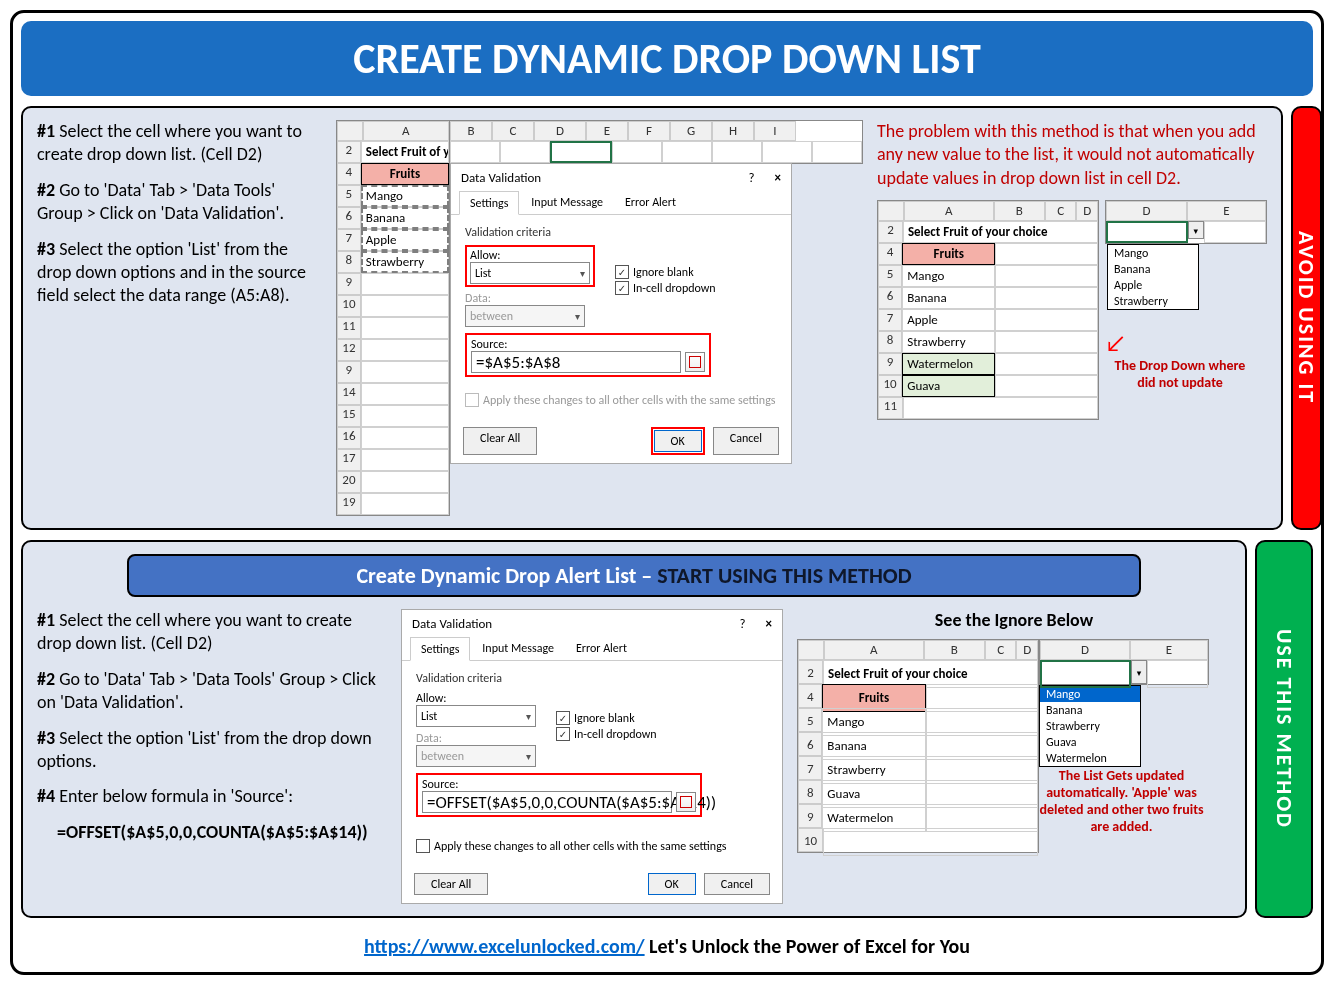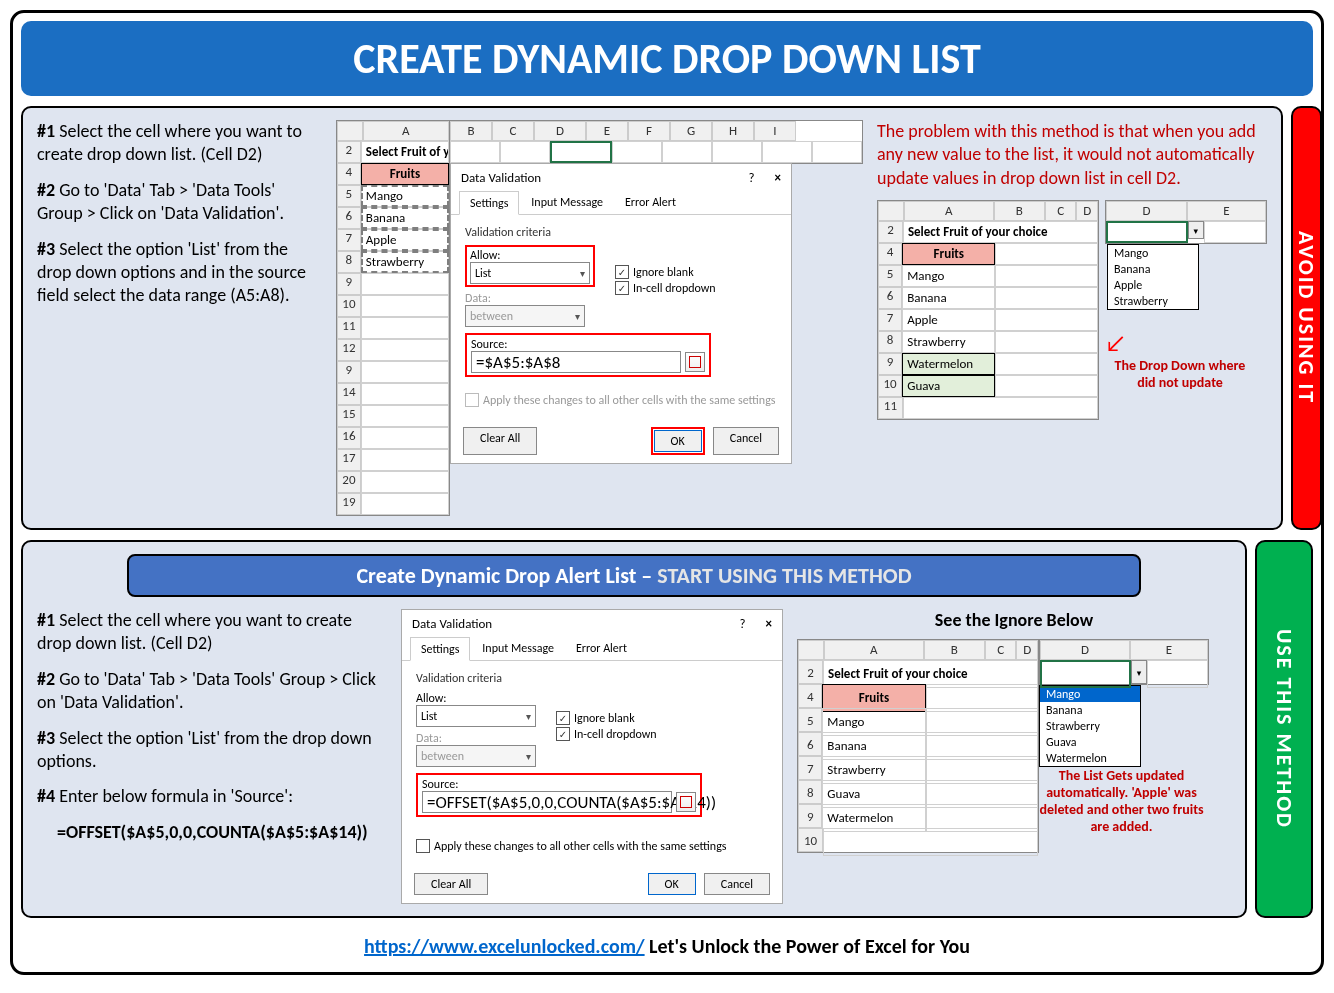--- a/index.html
+++ b/index.html
@@ -2,21 +2,21 @@
 <html><head>
 <meta charset="utf-8">
 <style>
 body{margin:0;background:#fff;font-family:Calibri,Arial,sans-serif;width:1334px;height:993px;box-sizing:border-box;padding:10px}
 .frame{border:3px solid #000;border-radius:14px;padding:8px;height:965px;box-sizing:border-box;display:flex;flex-direction:column;gap:10px}
 .title-bar{background:#1B6EC2;color:#fff;border-radius:10px;text-align:center;padding:12px 0;font-size:42px;font-weight:bold}
 .section{display:flex;gap:8px}
 .card{flex:1;background:#DFE5F0;border:2px solid #000;border-radius:10px;padding:12px 14px;box-sizing:border-box}
 .card-header{background:#4472C4;color:#fff;border:2px solid #000;border-radius:8px;text-align:center;padding:6px;font-size:22px;font-weight:bold;margin:0 90px 12px 90px}
 .card-header .warn-red{color:#FF0000}
-.card-header .warn-green{color:#e5e5e5}
+.card-header .warn-green{color:#0f172a}
 .side-tab{width:54px;border-radius:10px;border:2px solid #000;display:flex;align-items:center;justify-content:center}
 .side-red{background:#FF0000}
 .side-green{background:#00B050}
 .vtext{writing-mode:vertical-rl;color:#fff;font-weight:bold;font-size:22px;letter-spacing:2px}
 .body-row{display:flex;gap:14px}
 .steps{font-size:18px;line-height:1.3}
 .steps p{margin:0 0 12px 0}
 .steps b{font-weight:bold}
 .problem-text{color:#C00000;font-size:18px;line-height:1.3}
 .problem-text p{margin:0 0 4px 0}

